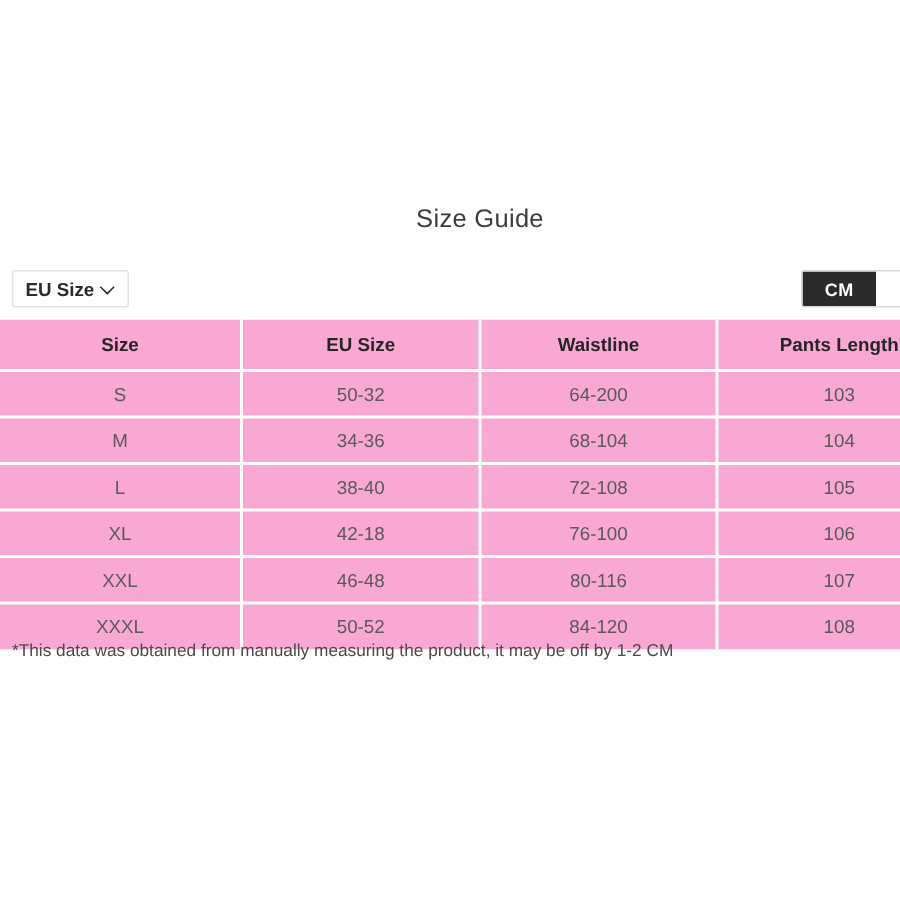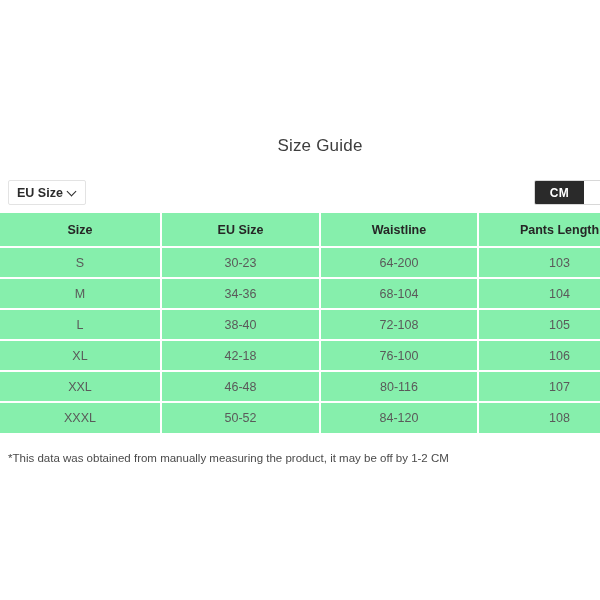--- a/index.html
+++ b/index.html
@@ -131,21 +131,21 @@
   table.size-table col.c3 { width: 158px; }
   table.size-table col.c4 { width: 162px; }
 
   table.size-table th,
   table.size-table td {
     height: 31px;
     text-align: center;
     vertical-align: middle;
     border-right: 2px solid #ffffff;
     border-bottom: 2px solid #ffffff;
-    background: #86efac;
+    background: #f9a8d4;
     padding: 0 17px;
     box-sizing: border-box;
   }
   table.size-table th {
     font-size: 12.5px;
     font-weight: bold;
     color: #262626;
     height: 34px;
   }
   table.size-table td {
@@ -157,21 +157,21 @@
     border-bottom: none;
   }
   table.size-table th:last-child,
   table.size-table td:last-child {
     border-right: none;
   }
 
   
   .footnote {
     position: absolute;
-    top: 452px;
+    top: 428px;
     left: 8px;
     font-size: 11.5px;
     color: #4a4a4a;
     font-weight: 400;
     white-space: nowrap;
   }
 </style>
 </head>
 <body>
 
@@ -205,21 +205,21 @@
         <tr>
           <th>Size</th>
           <th>EU Size</th>
           <th>Waistline</th>
           <th>Pants Length</th>
         </tr>
       </thead>
       <tbody>
         <tr>
           <td>S</td>
-          <td>30-23</td>
+          <td>50-32</td>
           <td>64-200</td>
           <td>103</td>
         </tr>
         <tr>
           <td>M</td>
           <td>34-36</td>
           <td>68-104</td>
           <td>104</td>
         </tr>
         <tr>

